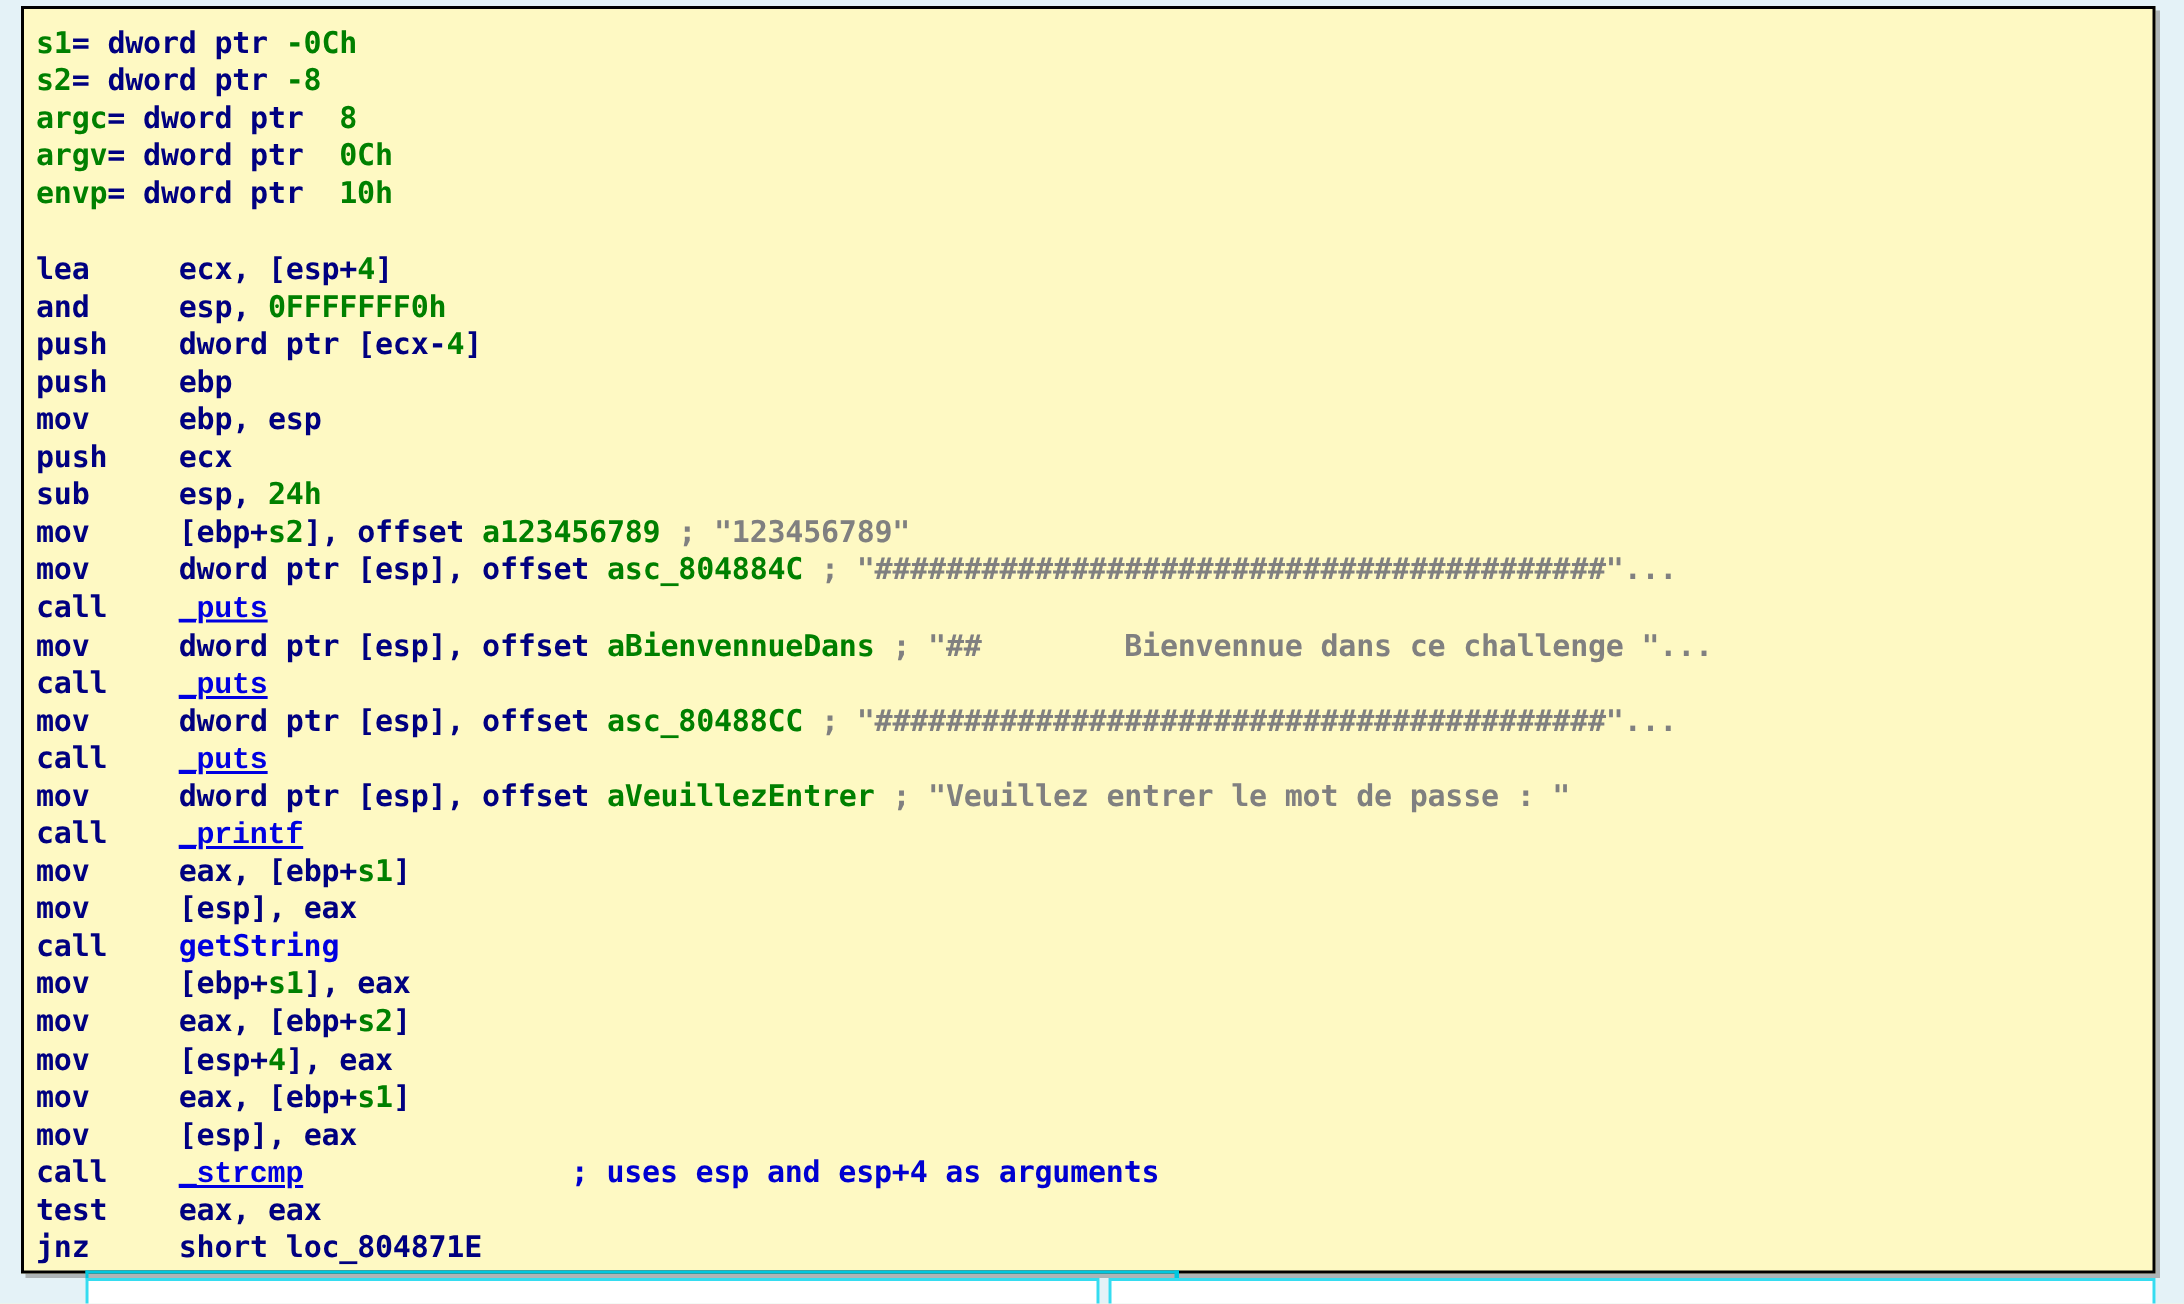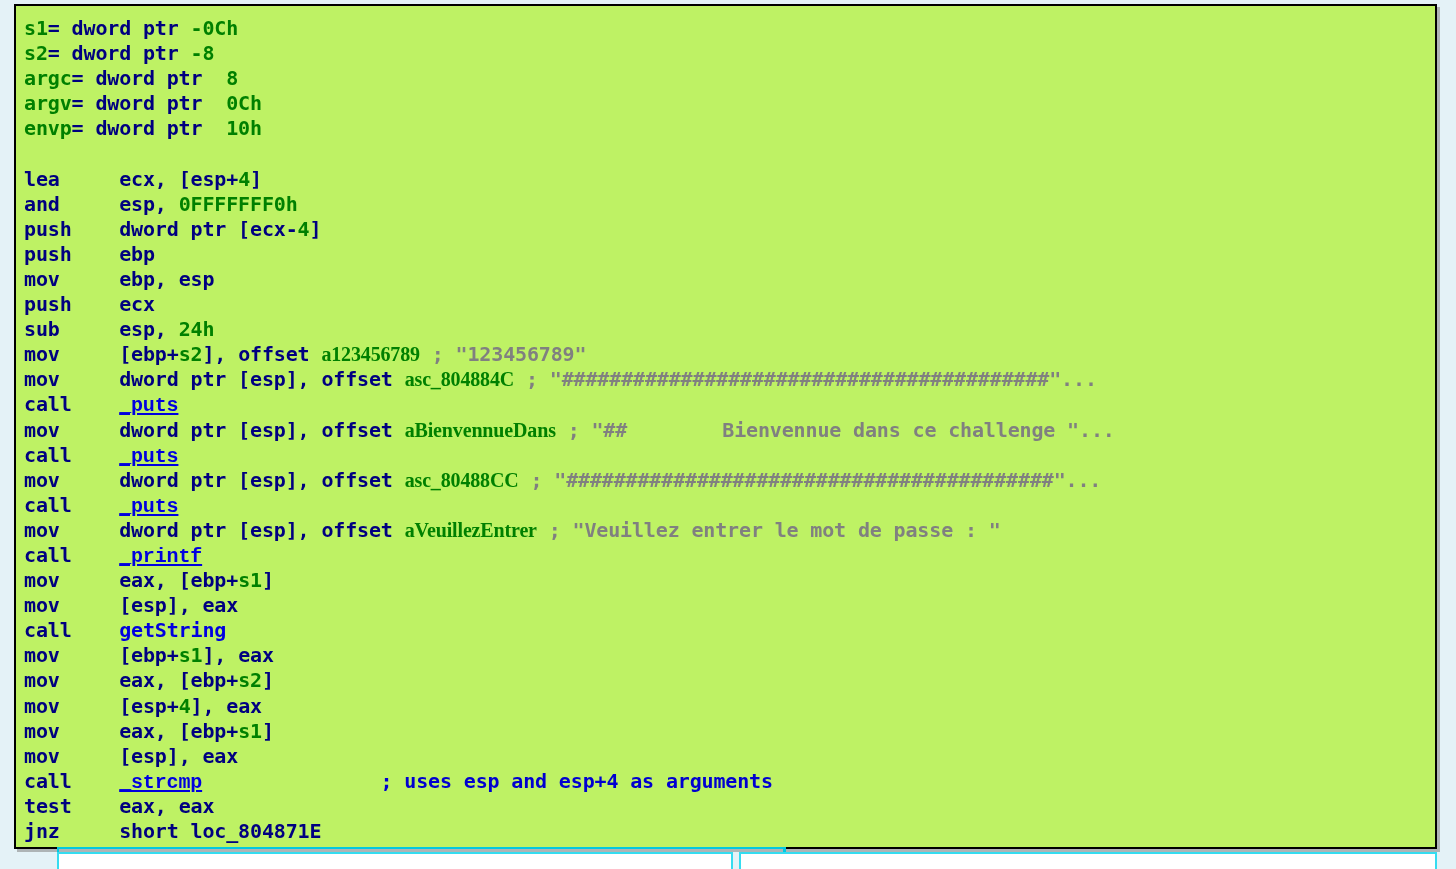--- a/index.html
+++ b/index.html
@@ -22,21 +22,21 @@
     background: #e4f2f7;
   }
 
   
   .node {
     position: absolute;
     left: 14px;
     top: 4px;
     width: 1423px;
     height: 845px;
-    background: #bef264;
+    background: #fef9c3;
     border: 2px solid #000000;
     box-sizing: border-box;
     box-shadow: 3px 3px 0 rgba(130,130,130,0.55);
     overflow: hidden;
   }
 
   .code {
     position: absolute;
     left: 8px;
     top: 10px;
@@ -51,21 +51,21 @@
   }
 
   .line { height: 25.1px; white-space: pre; }
   .line.blank { height: 25.1px; }
 
   
   .t-mnem   { color: #000080; }
   .t-reg    { color: #000080; }
   .t-num    { color: #008000; }
   .t-var    { color: #008000; }
-  .t-name   { color: #008000; font-family: Liberation Serif, serif; }
+  .t-name   { color: #008000; }
   .t-api    { color: #0000e0; text-decoration: underline; text-underline-offset: 2px; font-family: Liberation Mono, monospace; }
   .t-func   { color: #0000e0; }
   .t-str    { color: #808080; }
   .t-bcmt   { color: #0000d0; }
   .t-loc    { color: #000080; }
 
   
   .edge {
     position: absolute;
     background: #00c8e0;

